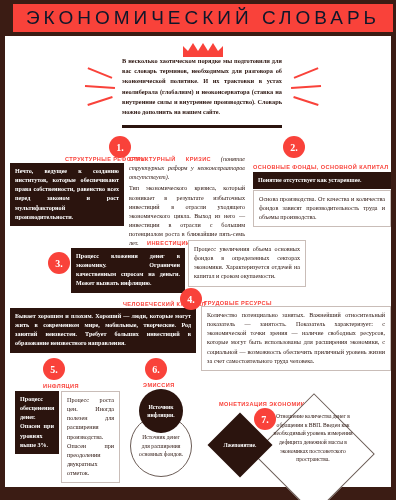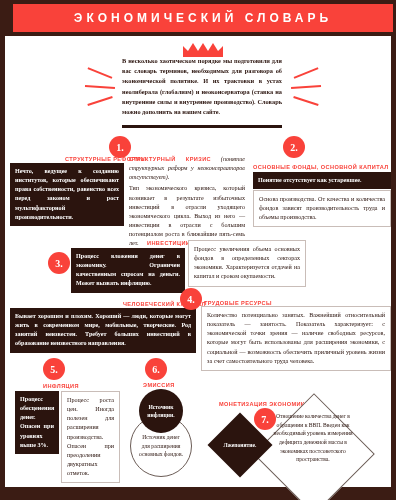--- a/index.html
+++ b/index.html
@@ -21,22 +21,22 @@
     position:absolute;left:0;top:0;width:396px;height:36px;
     background:#3b1c14;
   }
   .header-inner{
     position:absolute;left:8px;top:4px;width:380px;height:28px;
     background:#f9423a;
     display:flex;align-items:center;justify-content:center;
   }
   .header-title{
     font-family:"Liberation Sans", sans-serif;
-    font-weight:bold;font-size:12px;letter-spacing:4px;
-    color:#ffffff;white-space:nowrap;
+    font-weight:normal;font-size:19px;letter-spacing:4px;
+    color:#0f172a;white-space:nowrap;
   }
   
   .crown{position:absolute;left:178px;top:43px;}
   
   .intro{
     position:absolute;left:117px;top:56px;width:160px;
   }
   .intro p{
     margin:0;font-size:6.3px;line-height:1.62;color:#2b140e;
     text-align:justify;font-weight:bold;

